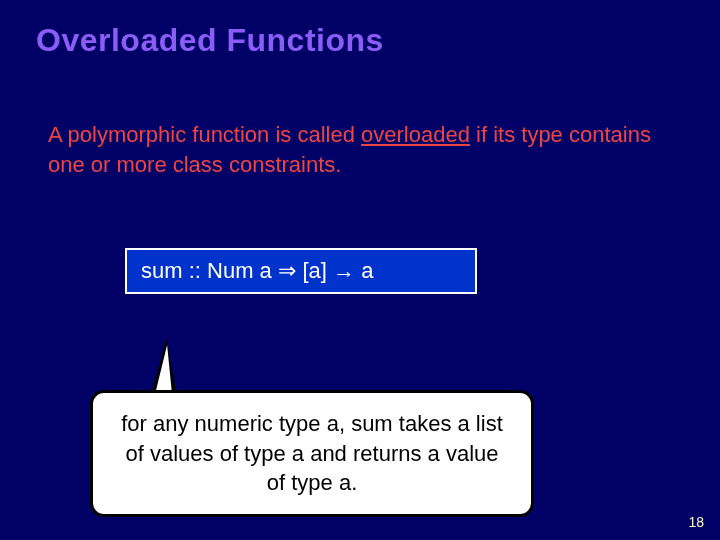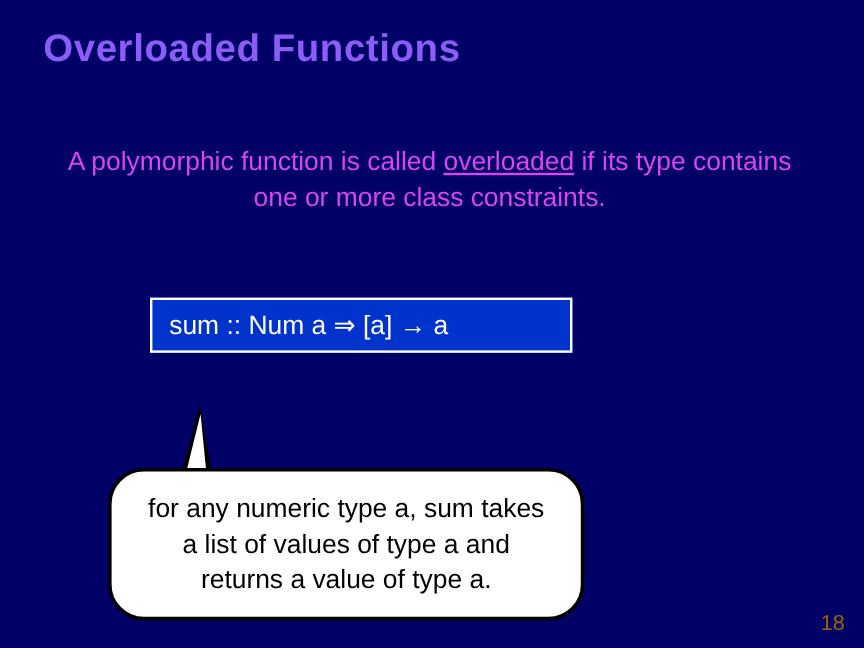--- a/index.html
+++ b/index.html
@@ -13,28 +13,27 @@
     color: #8b5cf6;
     font-family: Arial, Helvetica, sans-serif;
     font-weight: 900;
     font-size: 32px;
     letter-spacing: 0.5px;
     position: absolute;
     top: 22px;
     left: 36px;
   }
   .body-text {
-    color: #d946ef;
+    color: #ef4444;
     font-size: 22px;
     line-height: 1.35;
     position: absolute;
     top: 120px;
     left: 48px;
     width: 620px;
-    text-align: center;
   }
   .underline { text-decoration: underline; }
   .code-box {
     background: #0033cc;
     border: 2px solid #ffffff;
     color: #ffffff;
     font-size: 22px;
     padding: 21px 14px;
     position: absolute;
     top: 248px;
@@ -42,30 +41,30 @@
     width: 352px;
     height: 42px;
     display: flex;
     align-items: center;
   }
   .codepart { white-space: pre; }
   .arrow { font-family: 'Segoe UI Symbol', Arial, sans-serif; }
   .callout {
     background: #ffffff;
     border: 3px solid #000000;
-    border-radius: 30px;
+    border-radius: 14px;
     color: #000000;
     font-size: 22px;
     line-height: 1.35;
     text-align: center;
     padding: 16px 22px;
     position: absolute;
     top: 390px;
     left: 90px;
-    width: 397px;
+    width: 444px;
   }
   .pointer {
     position: absolute;
     top: 338px;
     left: 155px;
     width: 0;
     height: 0;
   }
   .pointer .outer {
     position: absolute;
@@ -78,22 +77,22 @@
   .pointer .inner {
     position: absolute;
     top: 7px; left: 3px;
     width: 0; height: 0;
     border-left: 4px solid transparent;
     border-right: 16px solid transparent;
     border-bottom: 58px solid #ffffff;
     transform: skewX(-10deg);
   }
   .page-num {
-    color: #a16207;
-    font-size: 18px;
+    color: #fef9c3;
+    font-size: 14px;
     position: absolute;
     bottom: 10px;
     right: 16px;
   }
 </style>
 </head>
 <body>
 
 <div class="title">Overloaded Functions</div>
 

